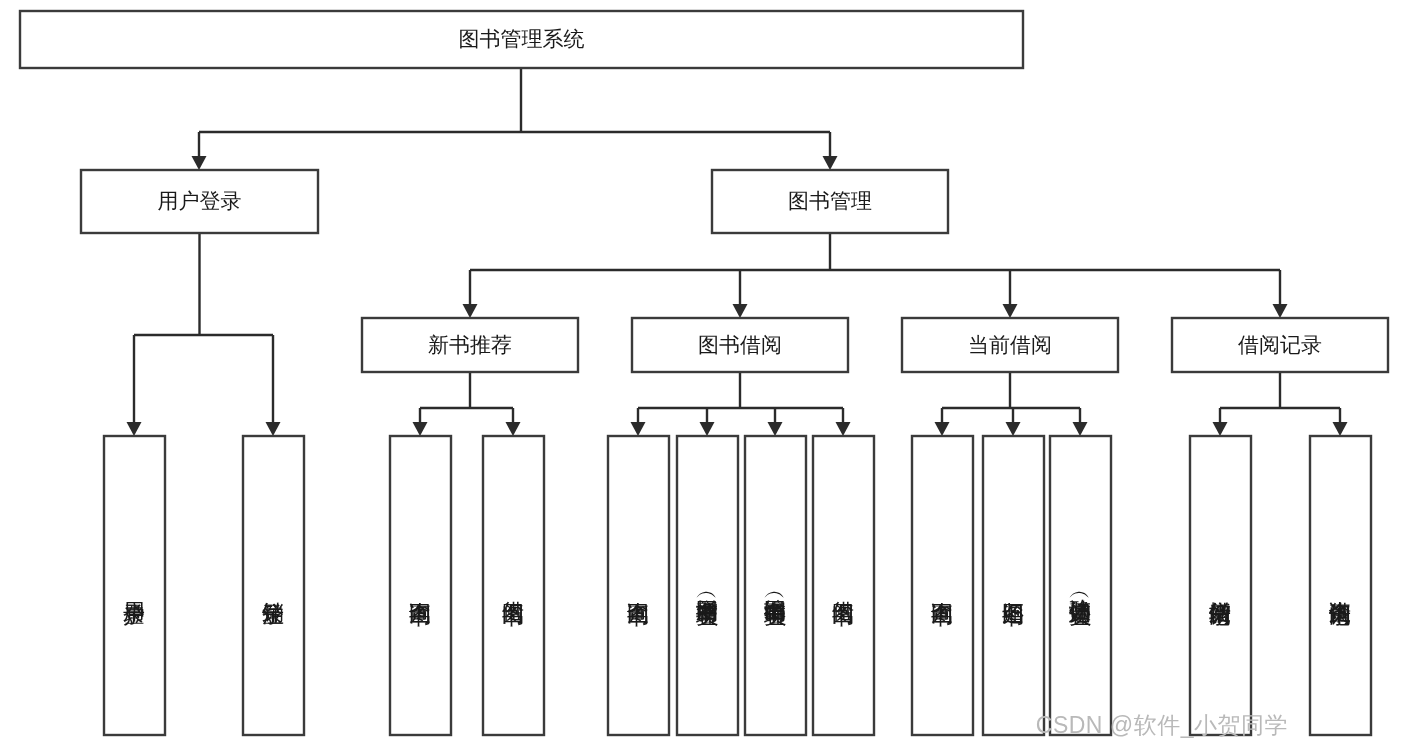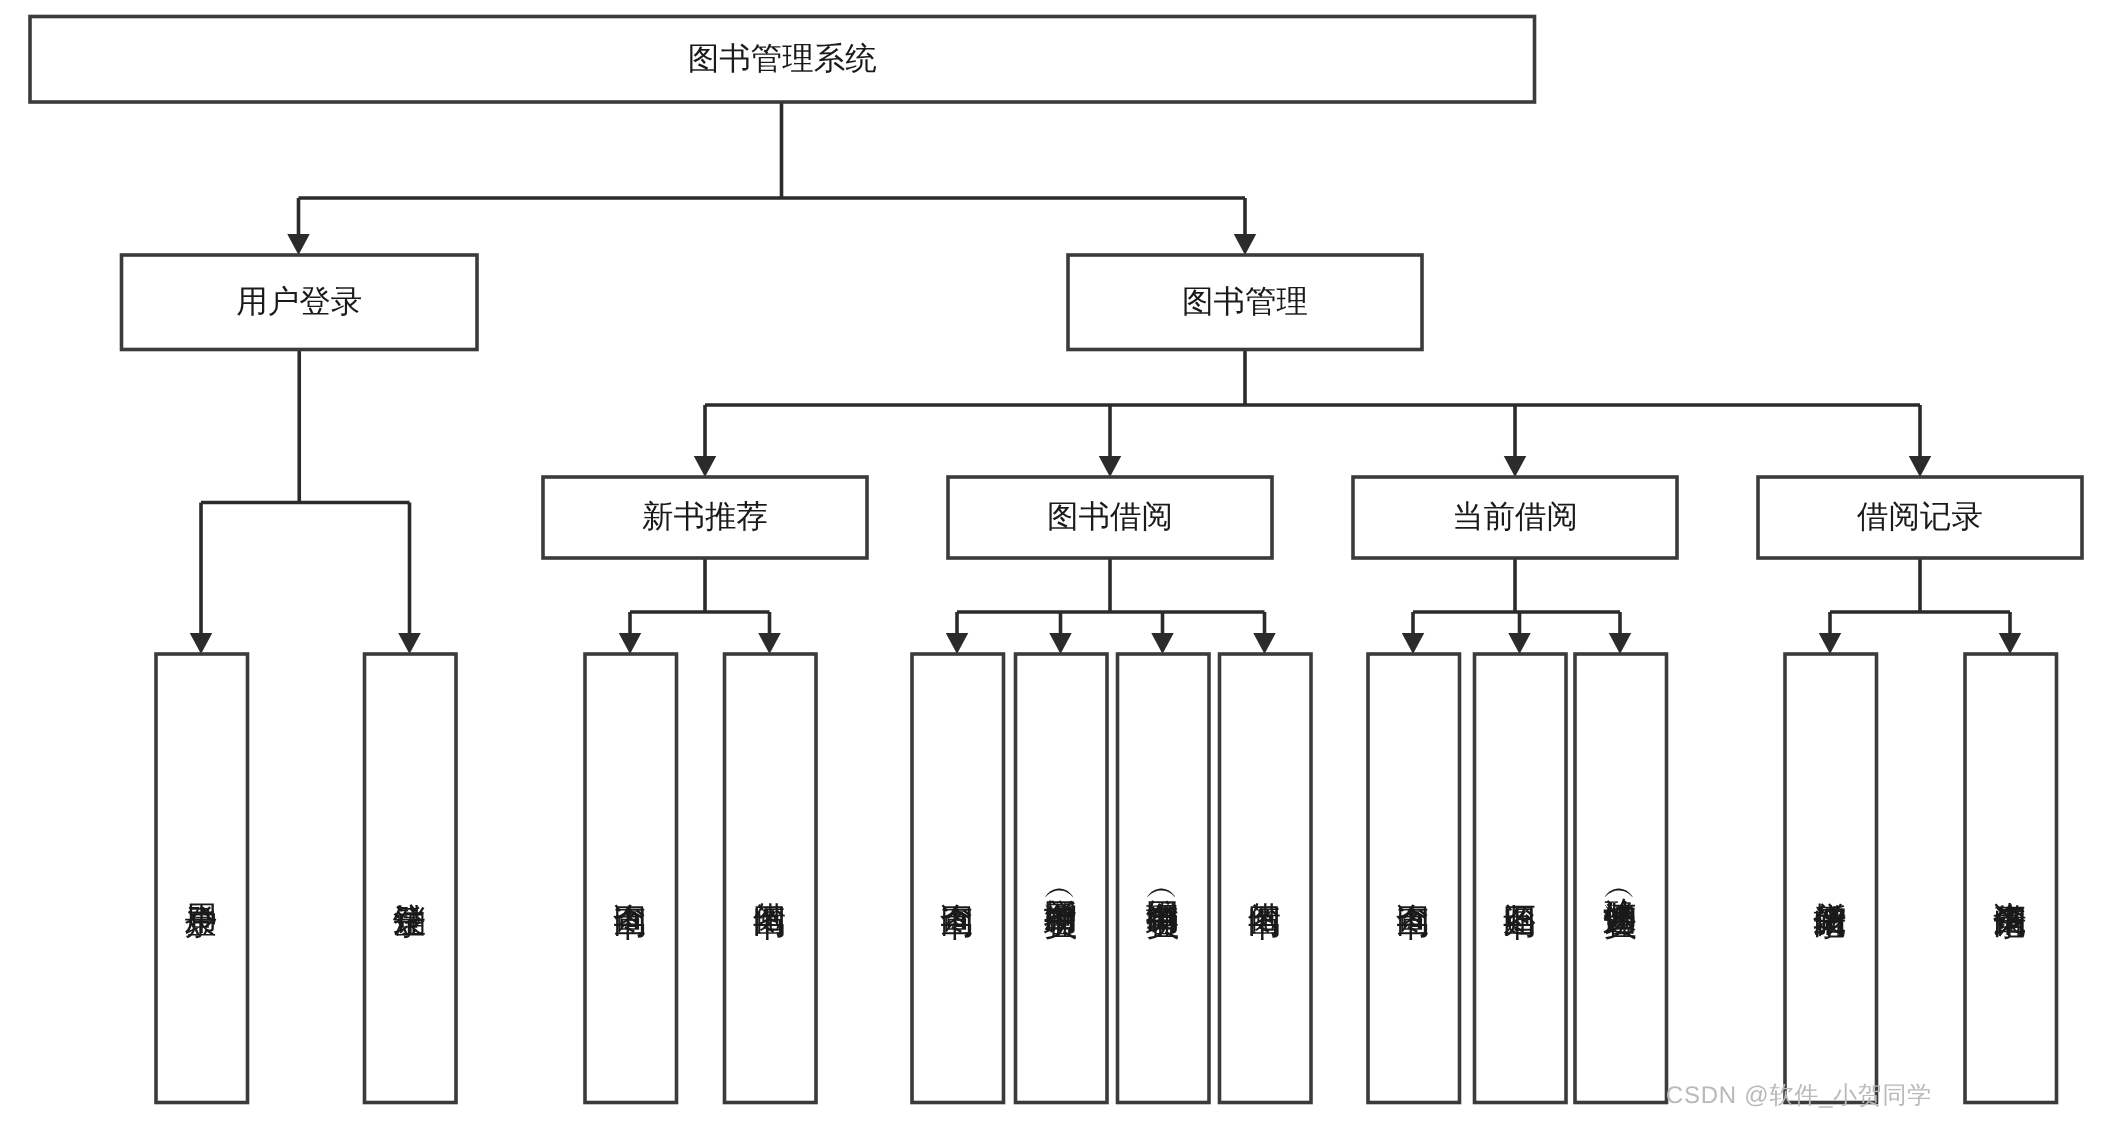--- a/index.html
+++ b/index.html
@@ -66,21 +66,21 @@
     justify-content: center;
     text-align: center;
     pointer-events: none;
     user-select: none;
   }
   .watermark {
     position: absolute;
     right: 14px;
     bottom: 6px;
     font-family: "Liberation Sans", "DejaVu Sans", sans-serif;
-    font-size: 16px;
+    font-size: 23px;
     color: #b9b9b9;
     letter-spacing: 0.5px;
     white-space: nowrap;
     user-select: none;
   }
 </style>
 </head>
 <body>
 
 <div id="diagram-root">

